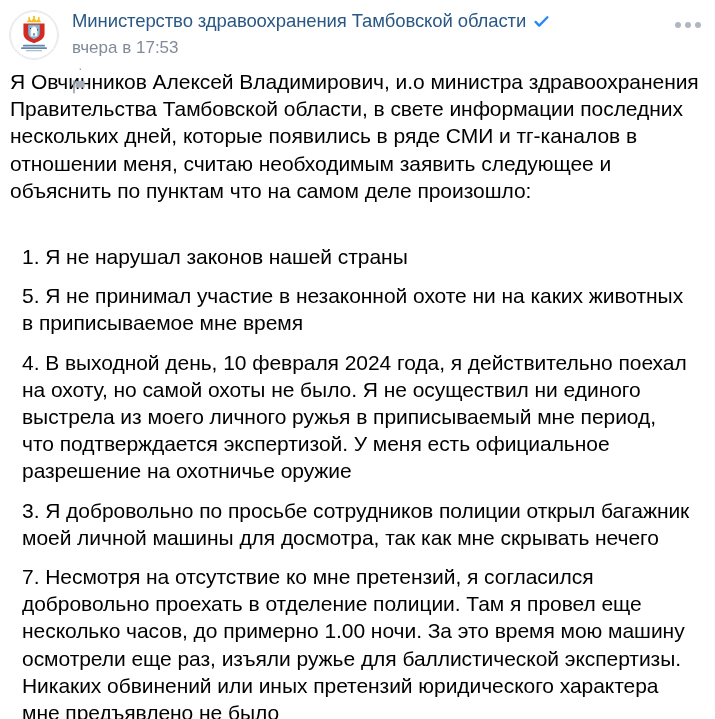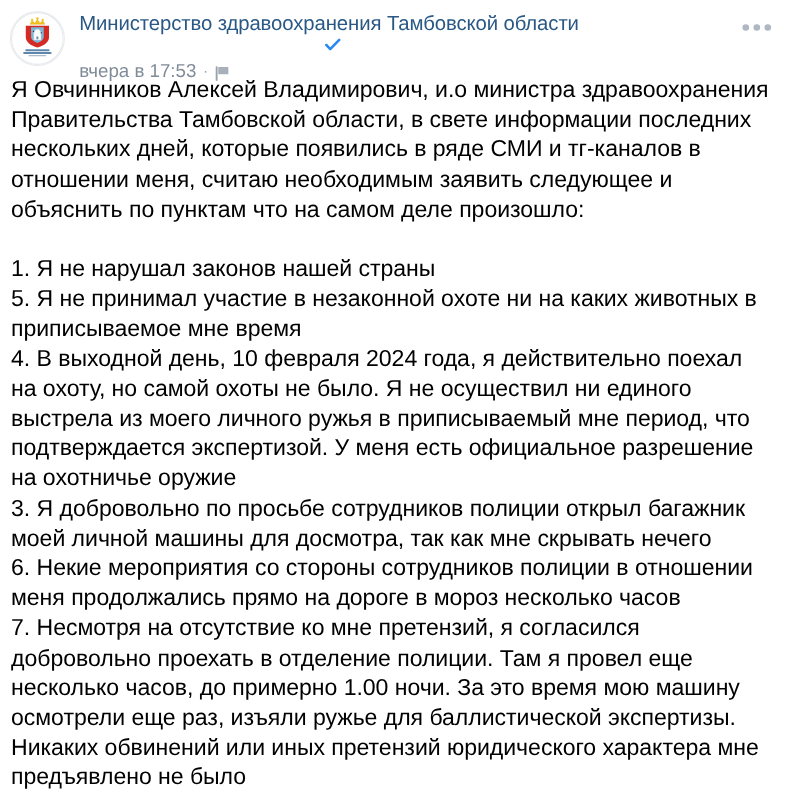--- a/index.html
+++ b/index.html
@@ -52,44 +52,44 @@
   .header-text {
     margin-left: 13px;
     padding-top: 1px;
     min-width: 0;
   }
 
   .author-line {
     display: flex;
     align-items: center;
     white-space: nowrap;
-    flex-direction: column;
   }
   .author-name {
     font-size: 18.5px;
     line-height: 22px;
     color: #2a5885;
     font-weight: 400;
     letter-spacing: -0.1px;
   }
   .verified {
     margin-left: 7px;
     display: inline-flex;
     align-items: center;
   }
   .verified svg { display: block; }
 
   .meta-line {
     display: flex;
-    align-items: flex-end;
+    align-items: flex-start;
     margin-top: 5px;
     color: #818c99;
     font-size: 17px;
     line-height: 21px;
     white-space: nowrap;
+    flex-direction: column;
   }
   .meta-sep {
     margin: 0 6px;
     color: #9aa3ad;
     font-size: 14px;
   }
   .flag-icon {
     display: inline-flex;
     align-items: center;
     margin-right: 6px;
@@ -121,21 +121,21 @@
     color: #000000;
     letter-spacing: -0.05px;
   }
   .para {
     margin: 0;
   }
   .spacer {
     height: 27px;
   }
   .list-item {
-    margin: 0;
+    margin: 12px;
   }
 </style>
 </head>
 <body>
 
 <div class="post">
 
   <div class="post-header">
 
     <div class="avatar">
@@ -192,17 +192,16 @@
     </div>
   </div>
 
   <div class="post-body">
     <p class="para">Я Овчинников Алексей Владимирович, и.о министра здравоохранения Правительства Тамбовской области, в свете информации последних нескольких дней, которые появились в ряде СМИ и тг-каналов в отношении меня, считаю необходимым заявить следующее и объяснить по пунктам что на самом деле произошло:</p>
     <div class="spacer"></div>
     <p class="list-item">1. Я не нарушал законов нашей страны</p>
     <p class="list-item">5. Я не принимал участие в незаконной охоте ни на каких животных в приписываемое мне время</p>
     <p class="list-item">4. В выходной день, 10 февраля 2024 года, я действительно поехал на охоту, но самой охоты не было. Я не осуществил ни единого выстрела из моего личного ружья в приписываемый мне период, что подтверждается экспертизой. У меня есть официальное разрешение на охотничье оружие</p>
     <p class="list-item">3. Я добровольно по просьбе сотрудников полиции открыл багажник моей личной машины для досмотра, так как мне скрывать нечего</p>
-    <p class="list-item">6. Некие мероприятия со стороны сотрудников полиции в отношении меня продолжались прямо на дороге в мороз несколько часов</p>
     <p class="list-item">7. Несмотря на отсутствие ко мне претензий, я согласился добровольно проехать в отделение полиции. Там я провел еще несколько часов, до примерно 1.00 ночи. За это время мою машину осмотрели еще раз, изъяли ружье для баллистической экспертизы. Никаких обвинений или иных претензий юридического характера мне предъявлено не было</p>
   </div>
 
 </div>
 
 </body></html>

